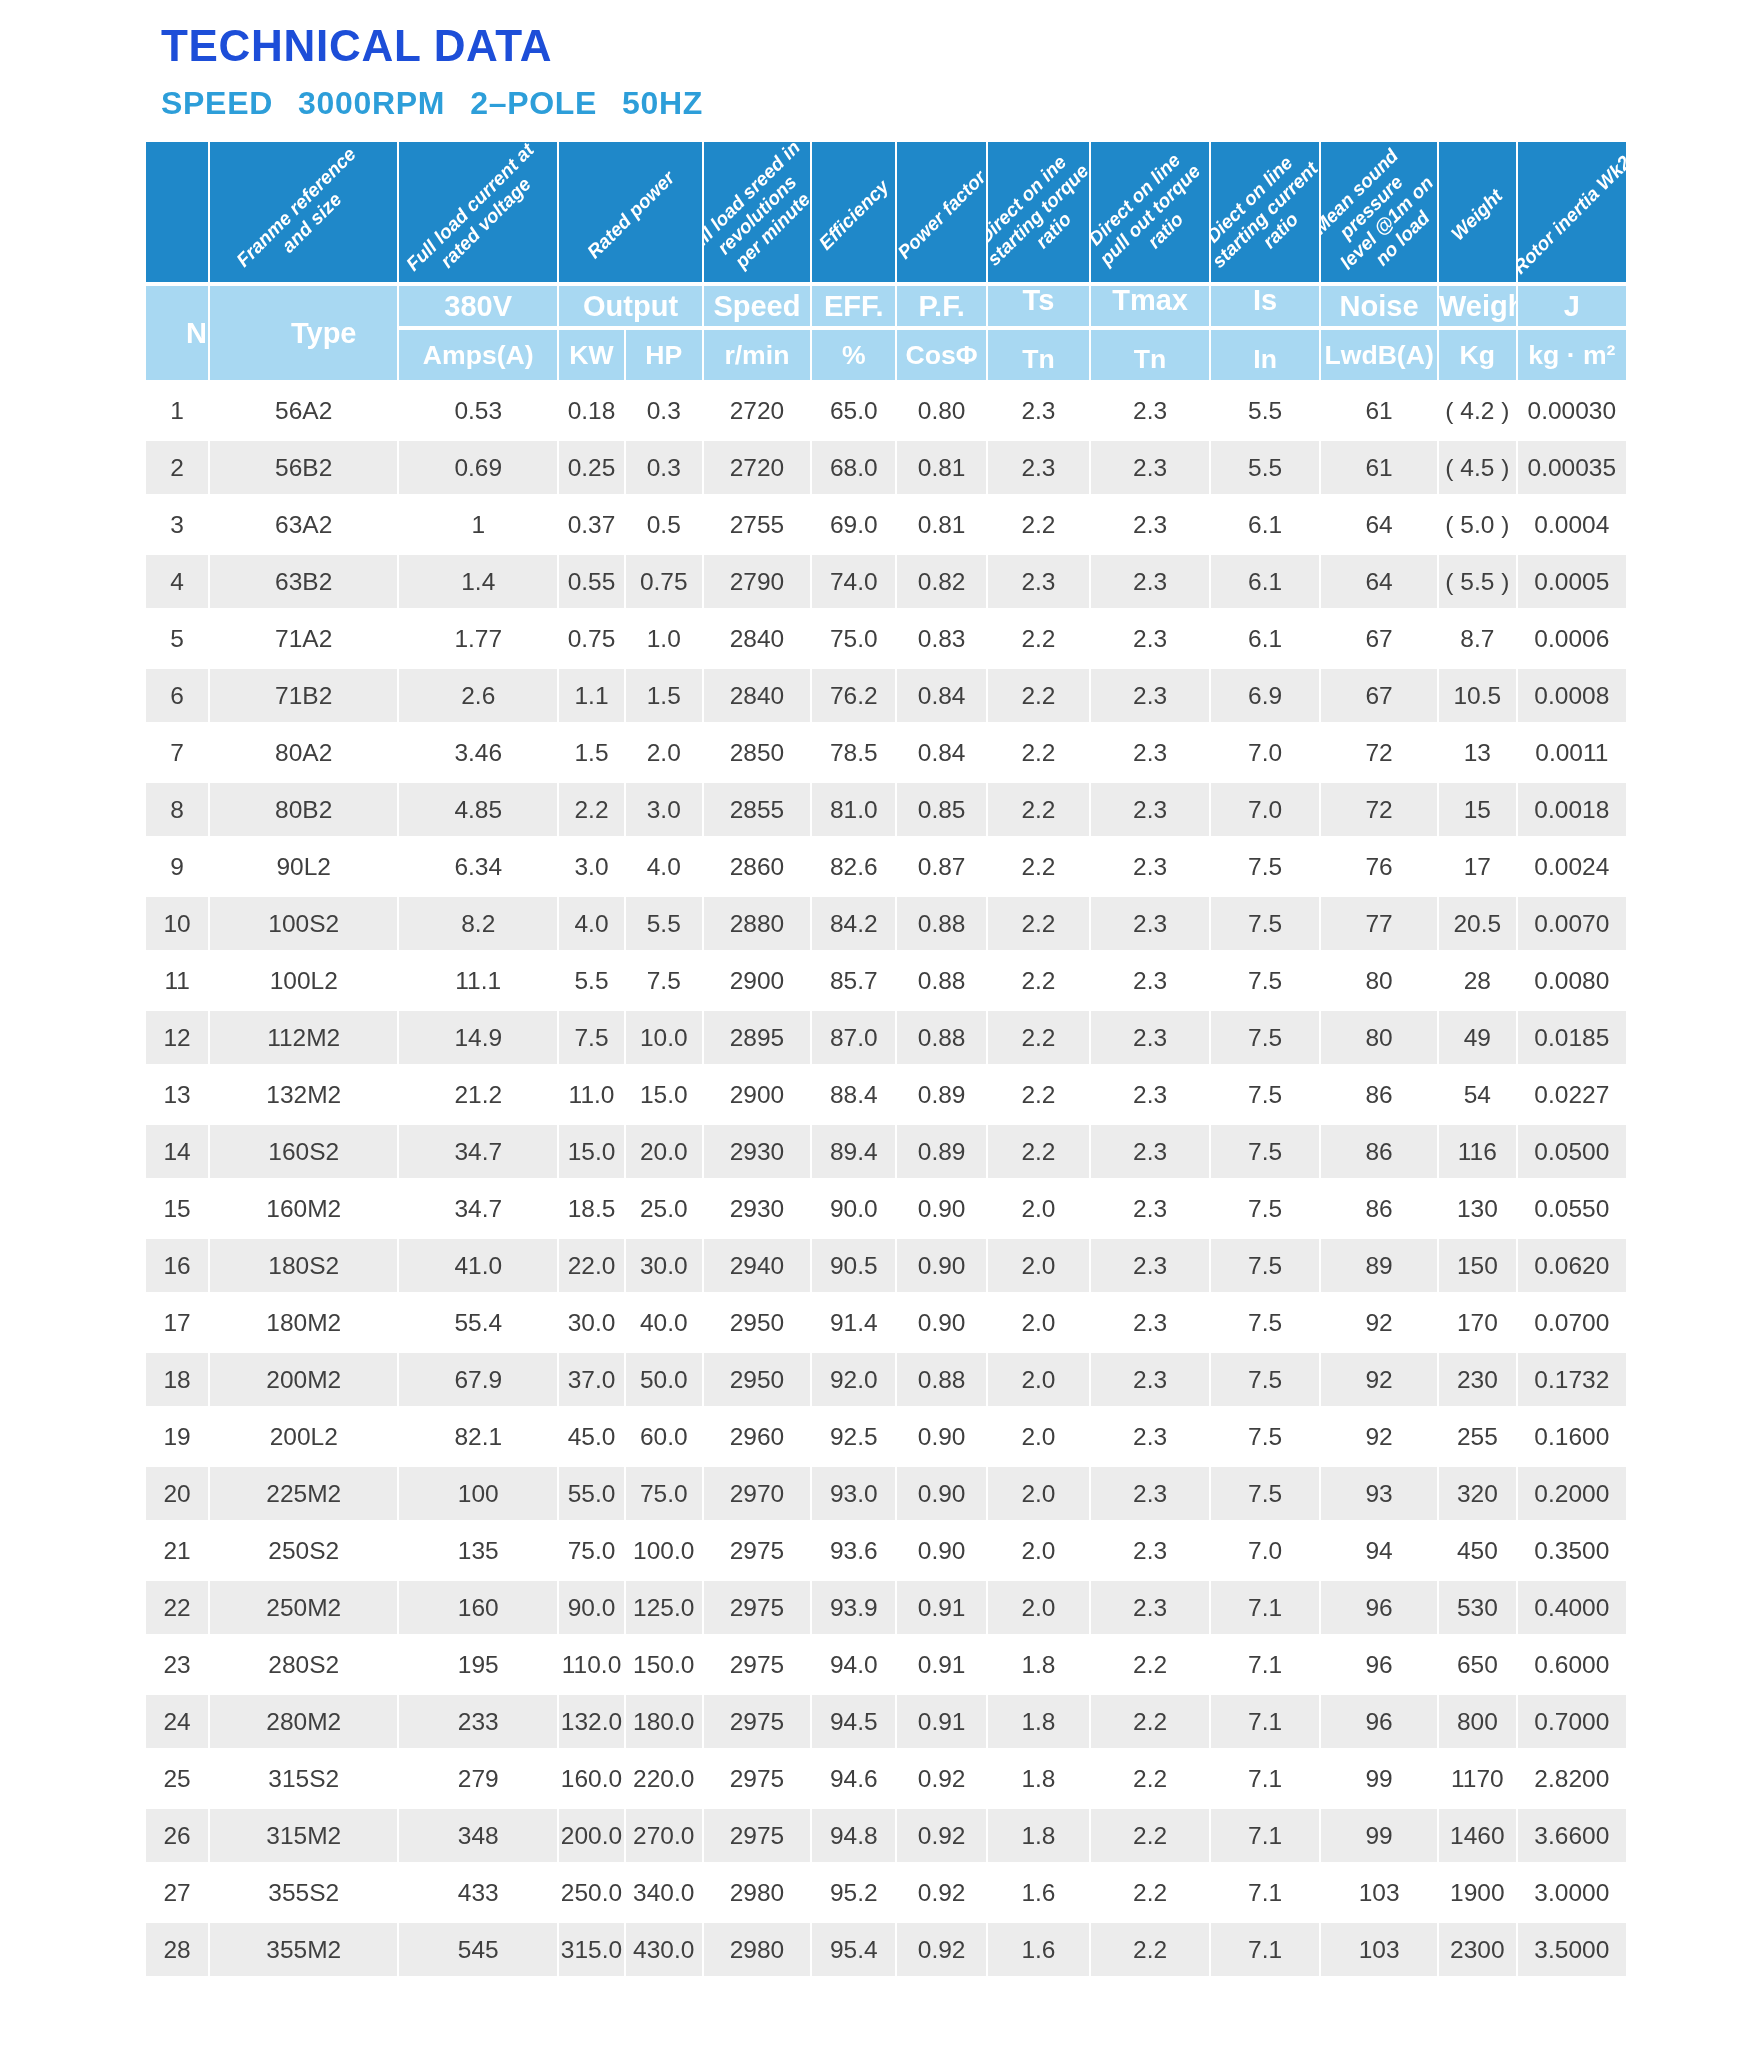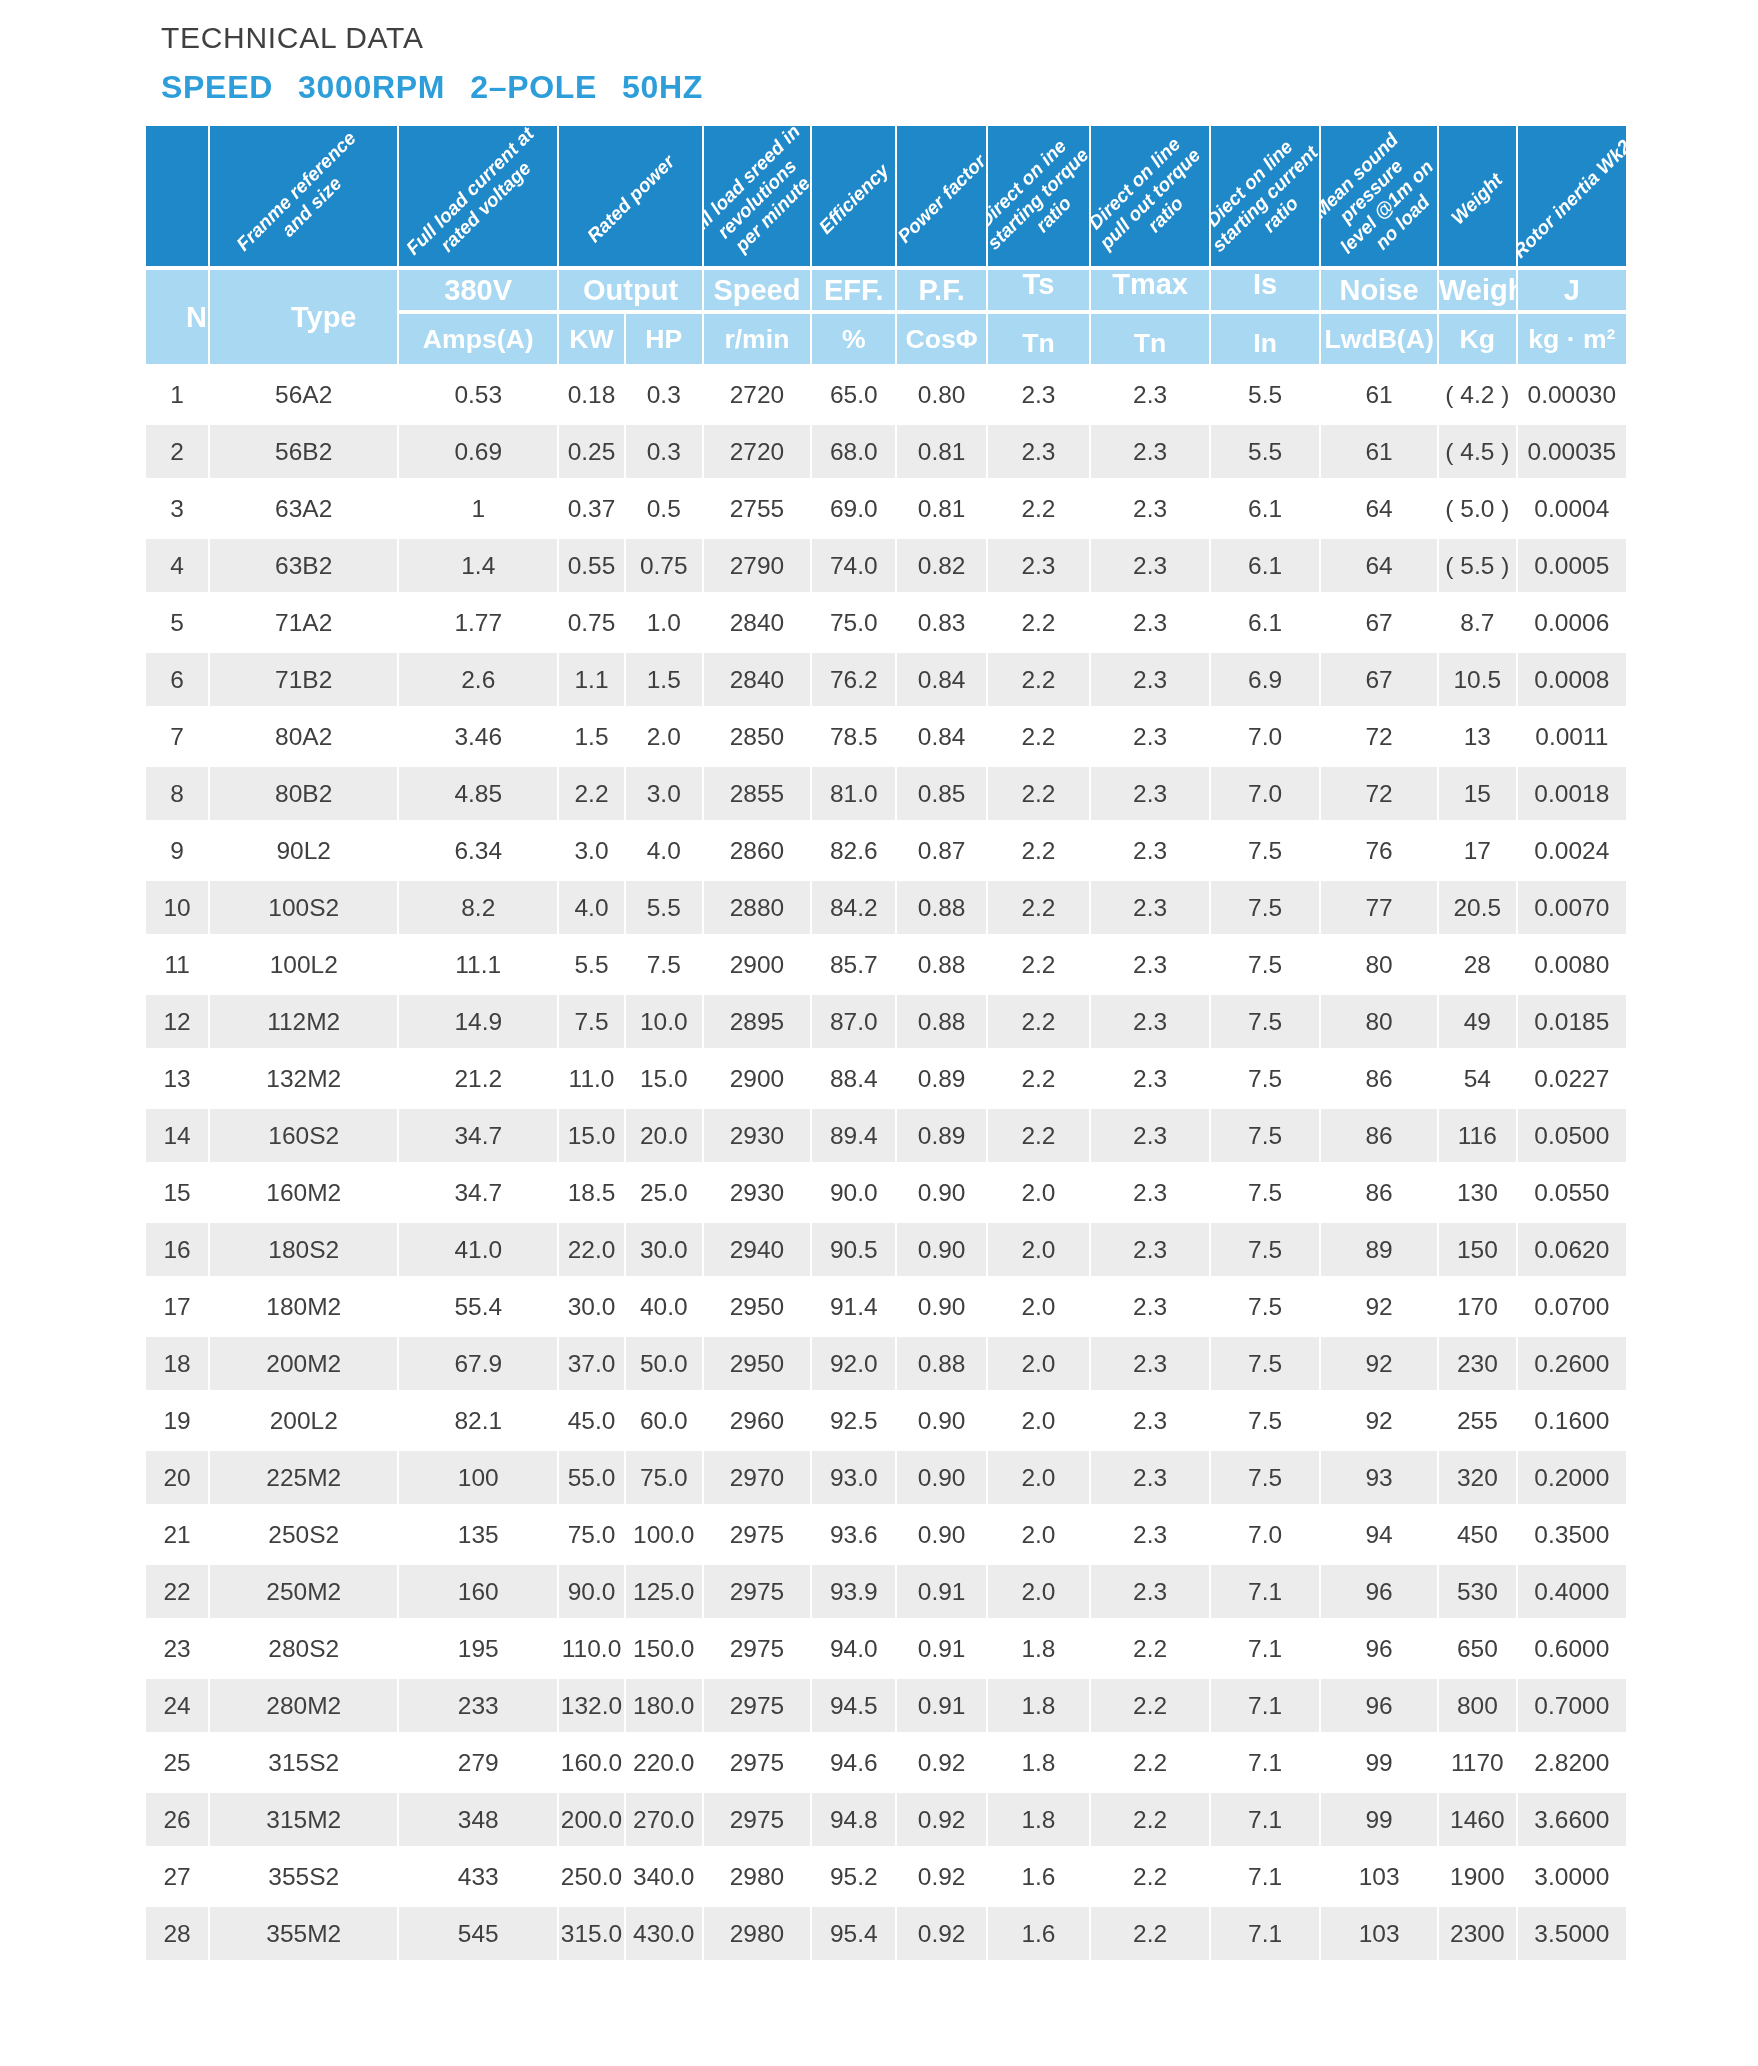--- a/index.html
+++ b/index.html
@@ -1,18 +1,18 @@
 <!DOCTYPE html>
 <html style="font-size:11.2px"><head>
 <meta charset="utf-8">
 <style>
   html,body{margin:0;padding:0;background:#ffffff;}
   body{width:1758px;height:2066px;font-family:"Liberation Sans",sans-serif;overflow:hidden;}
   .page{padding:21px 0 0 144px;}
-  .page-title{margin:0 0 14px 17px;font-size:30px;font-weight:normal;color:#404040;letter-spacing:0.7px;}
+  .page-title{margin:0 0 14px 17px;font-size:44px;font-weight:bold;color:#1d4ed8;letter-spacing:0.7px;}
   .page-subtitle{margin:0 0 16px 17px;font-size:32px;font-weight:bold;color:#2d9ed9;word-spacing:15.4px;letter-spacing:0.7px;}
   table.spec{border-collapse:separate;border-spacing:2.8px 4.2px;table-layout:fixed;width:1484px;}
   td{padding:0;text-align:center;vertical-align:middle;overflow:hidden;}
   
   tr.diag-row td{background:#1f88c9;height:140px;}
   .dwrap{position:relative;width:100%;height:140px;overflow:hidden;}
   .dlabel{position:absolute;left:50%;top:52%;transform:translate(-50%,-50%) rotate(-45deg);
           white-space:pre-line;text-align:center;color:#ffffff;font-weight:bold;font-style:italic;
           font-size:19px;line-height:1.15;width:max-content;}
   
@@ -445,21 +445,21 @@
     <td>37.0</td>
     <td>50.0</td>
     <td>2950</td>
     <td>92.0</td>
     <td>0.88</td>
     <td>2.0</td>
     <td>2.3</td>
     <td>7.5</td>
     <td>92</td>
     <td>230</td>
-    <td>0.2600</td>
+    <td>0.1732</td>
   </tr>
         <tr class="data">
     <td>19</td>
     <td>200L2</td>
     <td>82.1</td>
     <td>45.0</td>
     <td>60.0</td>
     <td>2960</td>
     <td>92.5</td>
     <td>0.90</td>

